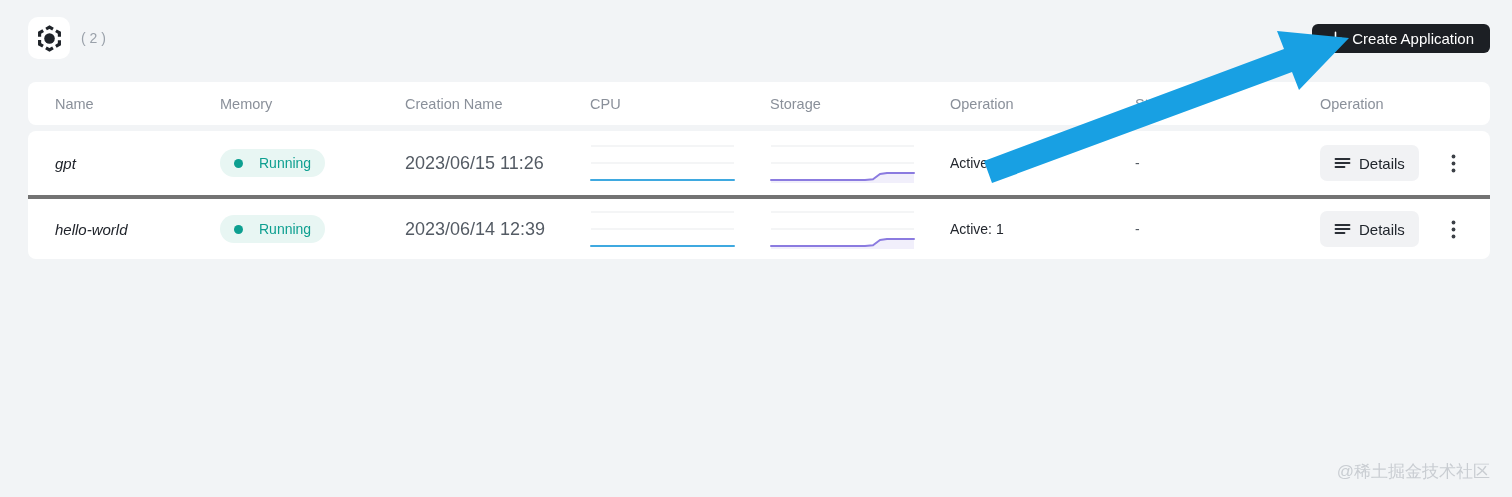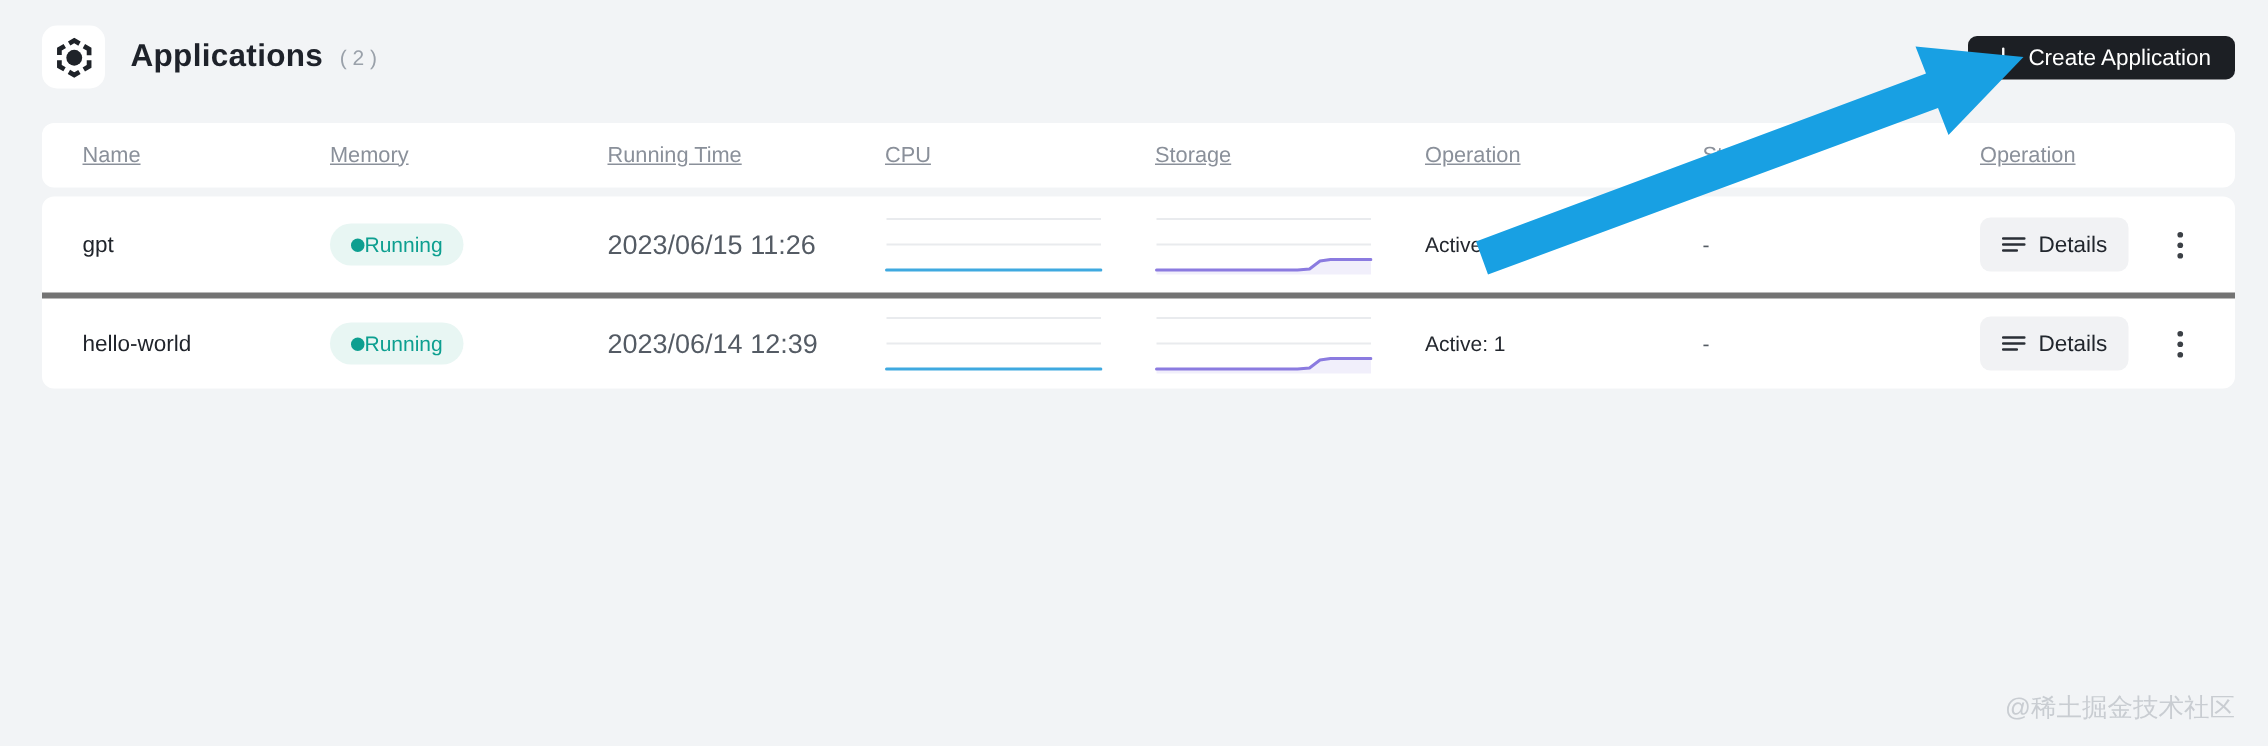--- a/index.html
+++ b/index.html
@@ -30,28 +30,28 @@
 
   
   .card { position: absolute; left: 28px; right: 22px; top: 82px; }
   .grid-cols {
     display: grid;
     grid-template-columns: 165px 185px 185px 180px 180px 185px 185px 1fr;
     align-items: center; padding-left: 27px;
   }
   .thead {
     background: #fff; border-radius: 8px; height: 43px;
-    color: #8a909a; font-size: 14.5px; text-decoration: underline;
+    color: #8a909a; font-size: 14.5px;
   }
   .tbody { background: #fff; border-radius: 8px; margin-top: 6px; }
   .trow { height: 64px; font-size: 15px; }
   .trow + .trow { border-top: 4px solid #737373; }
-  .name { color: #20242b; }
+  .name { color: #20242b; font-style: italic; }
   .pill {
-    display: inline-flex; align-items: center; gap: 0;
+    display: inline-flex; align-items: center; gap: 16px;
     background: var(--pill-bg, #e8f6f3); color: var(--pill-fg, #0d9f90);
     border-radius: 15px; padding: 6px 14px; font-size: 14px; width: fit-content;
   }
   .dot { width: 9px; height: 9px; border-radius: 50%; background: var(--pill-fg, #0d9f90); }
   .time { color: #545b64; font-size: 18px; }
   .replicas { color: #23272e; font-size: 14px; }
   .storage { color: #545b64; font-size: 14px; }
   .op { display: flex; align-items: center; gap: 26px; }
   .details-btn {
     height: 36px; background: #f1f2f4; border: none; border-radius: 7px;
@@ -76,35 +76,34 @@
 </head>
 <body>
 
 <div class="topbar">
   <div class="logo-tile">
     <svg width="27" height="27" viewBox="0 0 24 24">
       <path d="M12 1.8 L20.8 6.9 V17.1 L12 22.2 L3.2 17.1 V6.9 Z" fill="none" stroke="#1f2329" stroke-width="2.8" stroke-dasharray="7.2 3" stroke-dashoffset="3.6"></path>
       <circle cx="12" cy="12" r="4.7" fill="#1f2329"></circle>
     </svg>
   </div>
-  <div class="title">Applications</div>
   <div class="count">( 2 )</div>
   <button class="create-btn">
     <svg width="15" height="15" viewBox="0 0 16 16">
       <path d="M8 1.5v13M1.5 8h13" stroke="#ffffff" stroke-width="1.7" stroke-linecap="round"></path>
     </svg>
     <span>Create Application</span>
   </button>
 </div>
 
 <div class="card">
   <div class="thead grid-cols">
     <div>Name</div>
     <div>Memory</div>
-    <div>Running Time</div>
+    <div>Creation Name</div>
     <div>CPU</div>
     <div>Storage</div>
     <div>Operation</div>
     <div>Storage</div>
     <div>Operation</div>
   </div>
 
   <div class="tbody">
 
     <div class="trow grid-cols">

